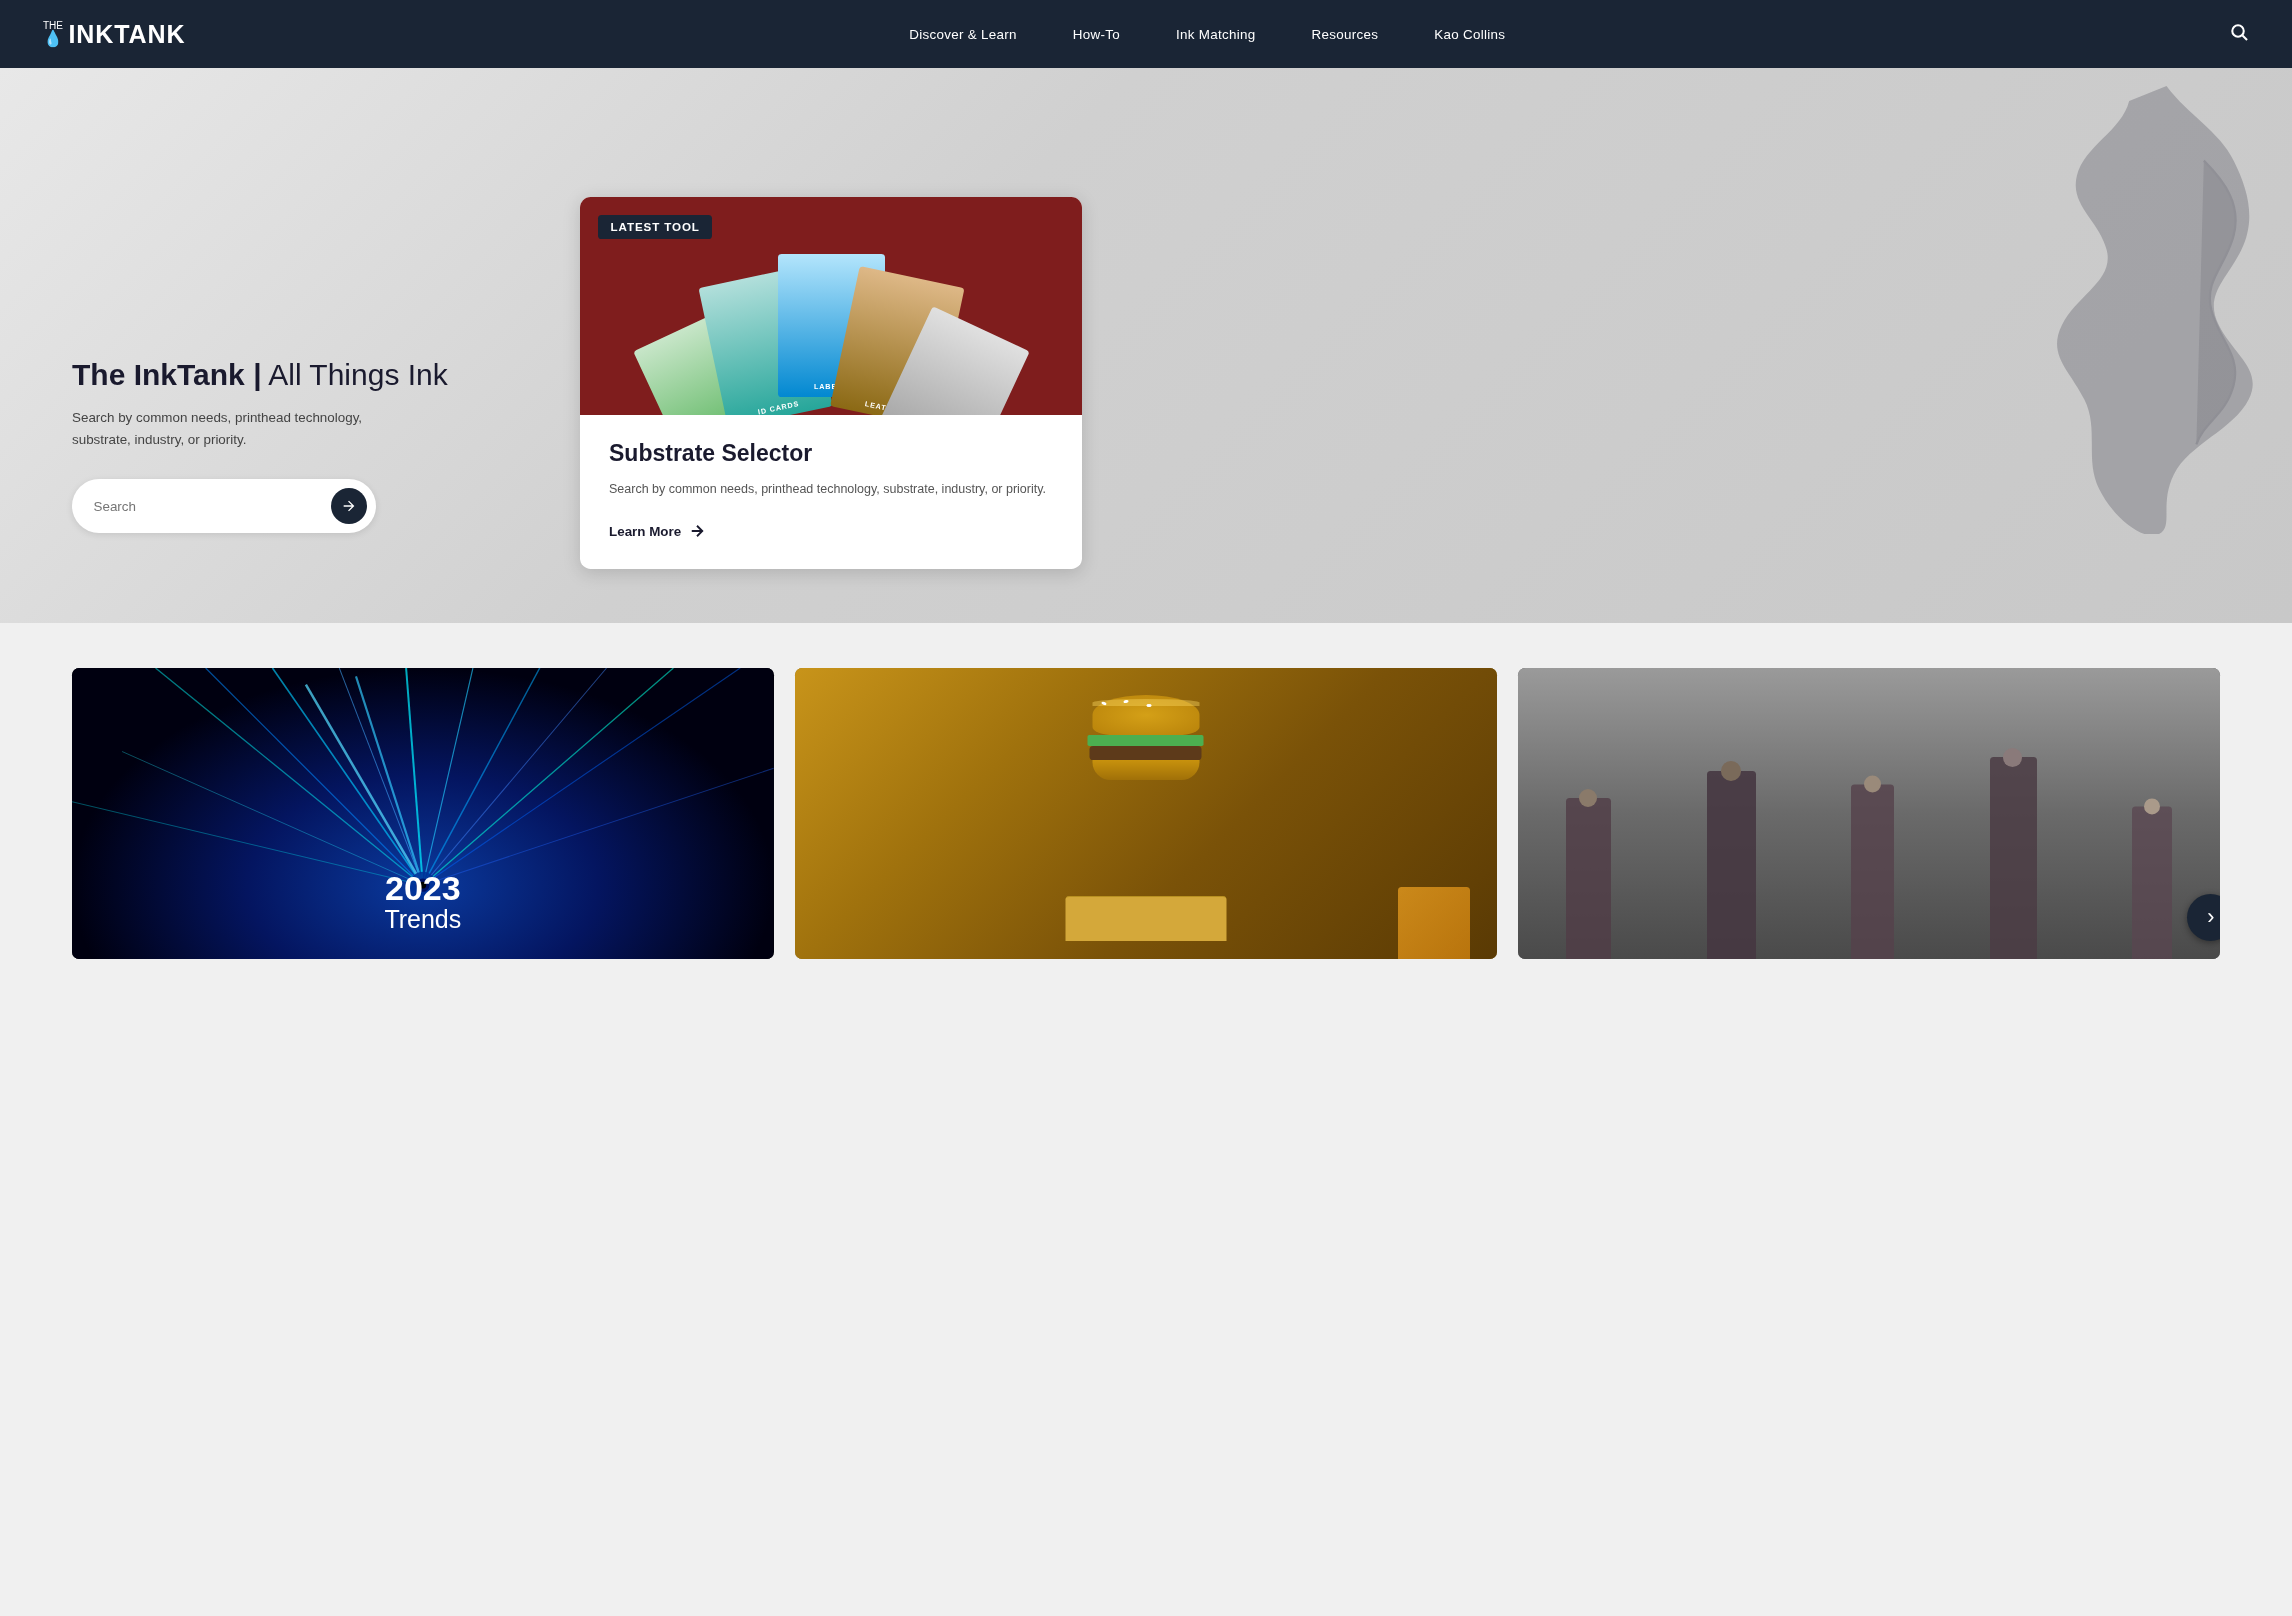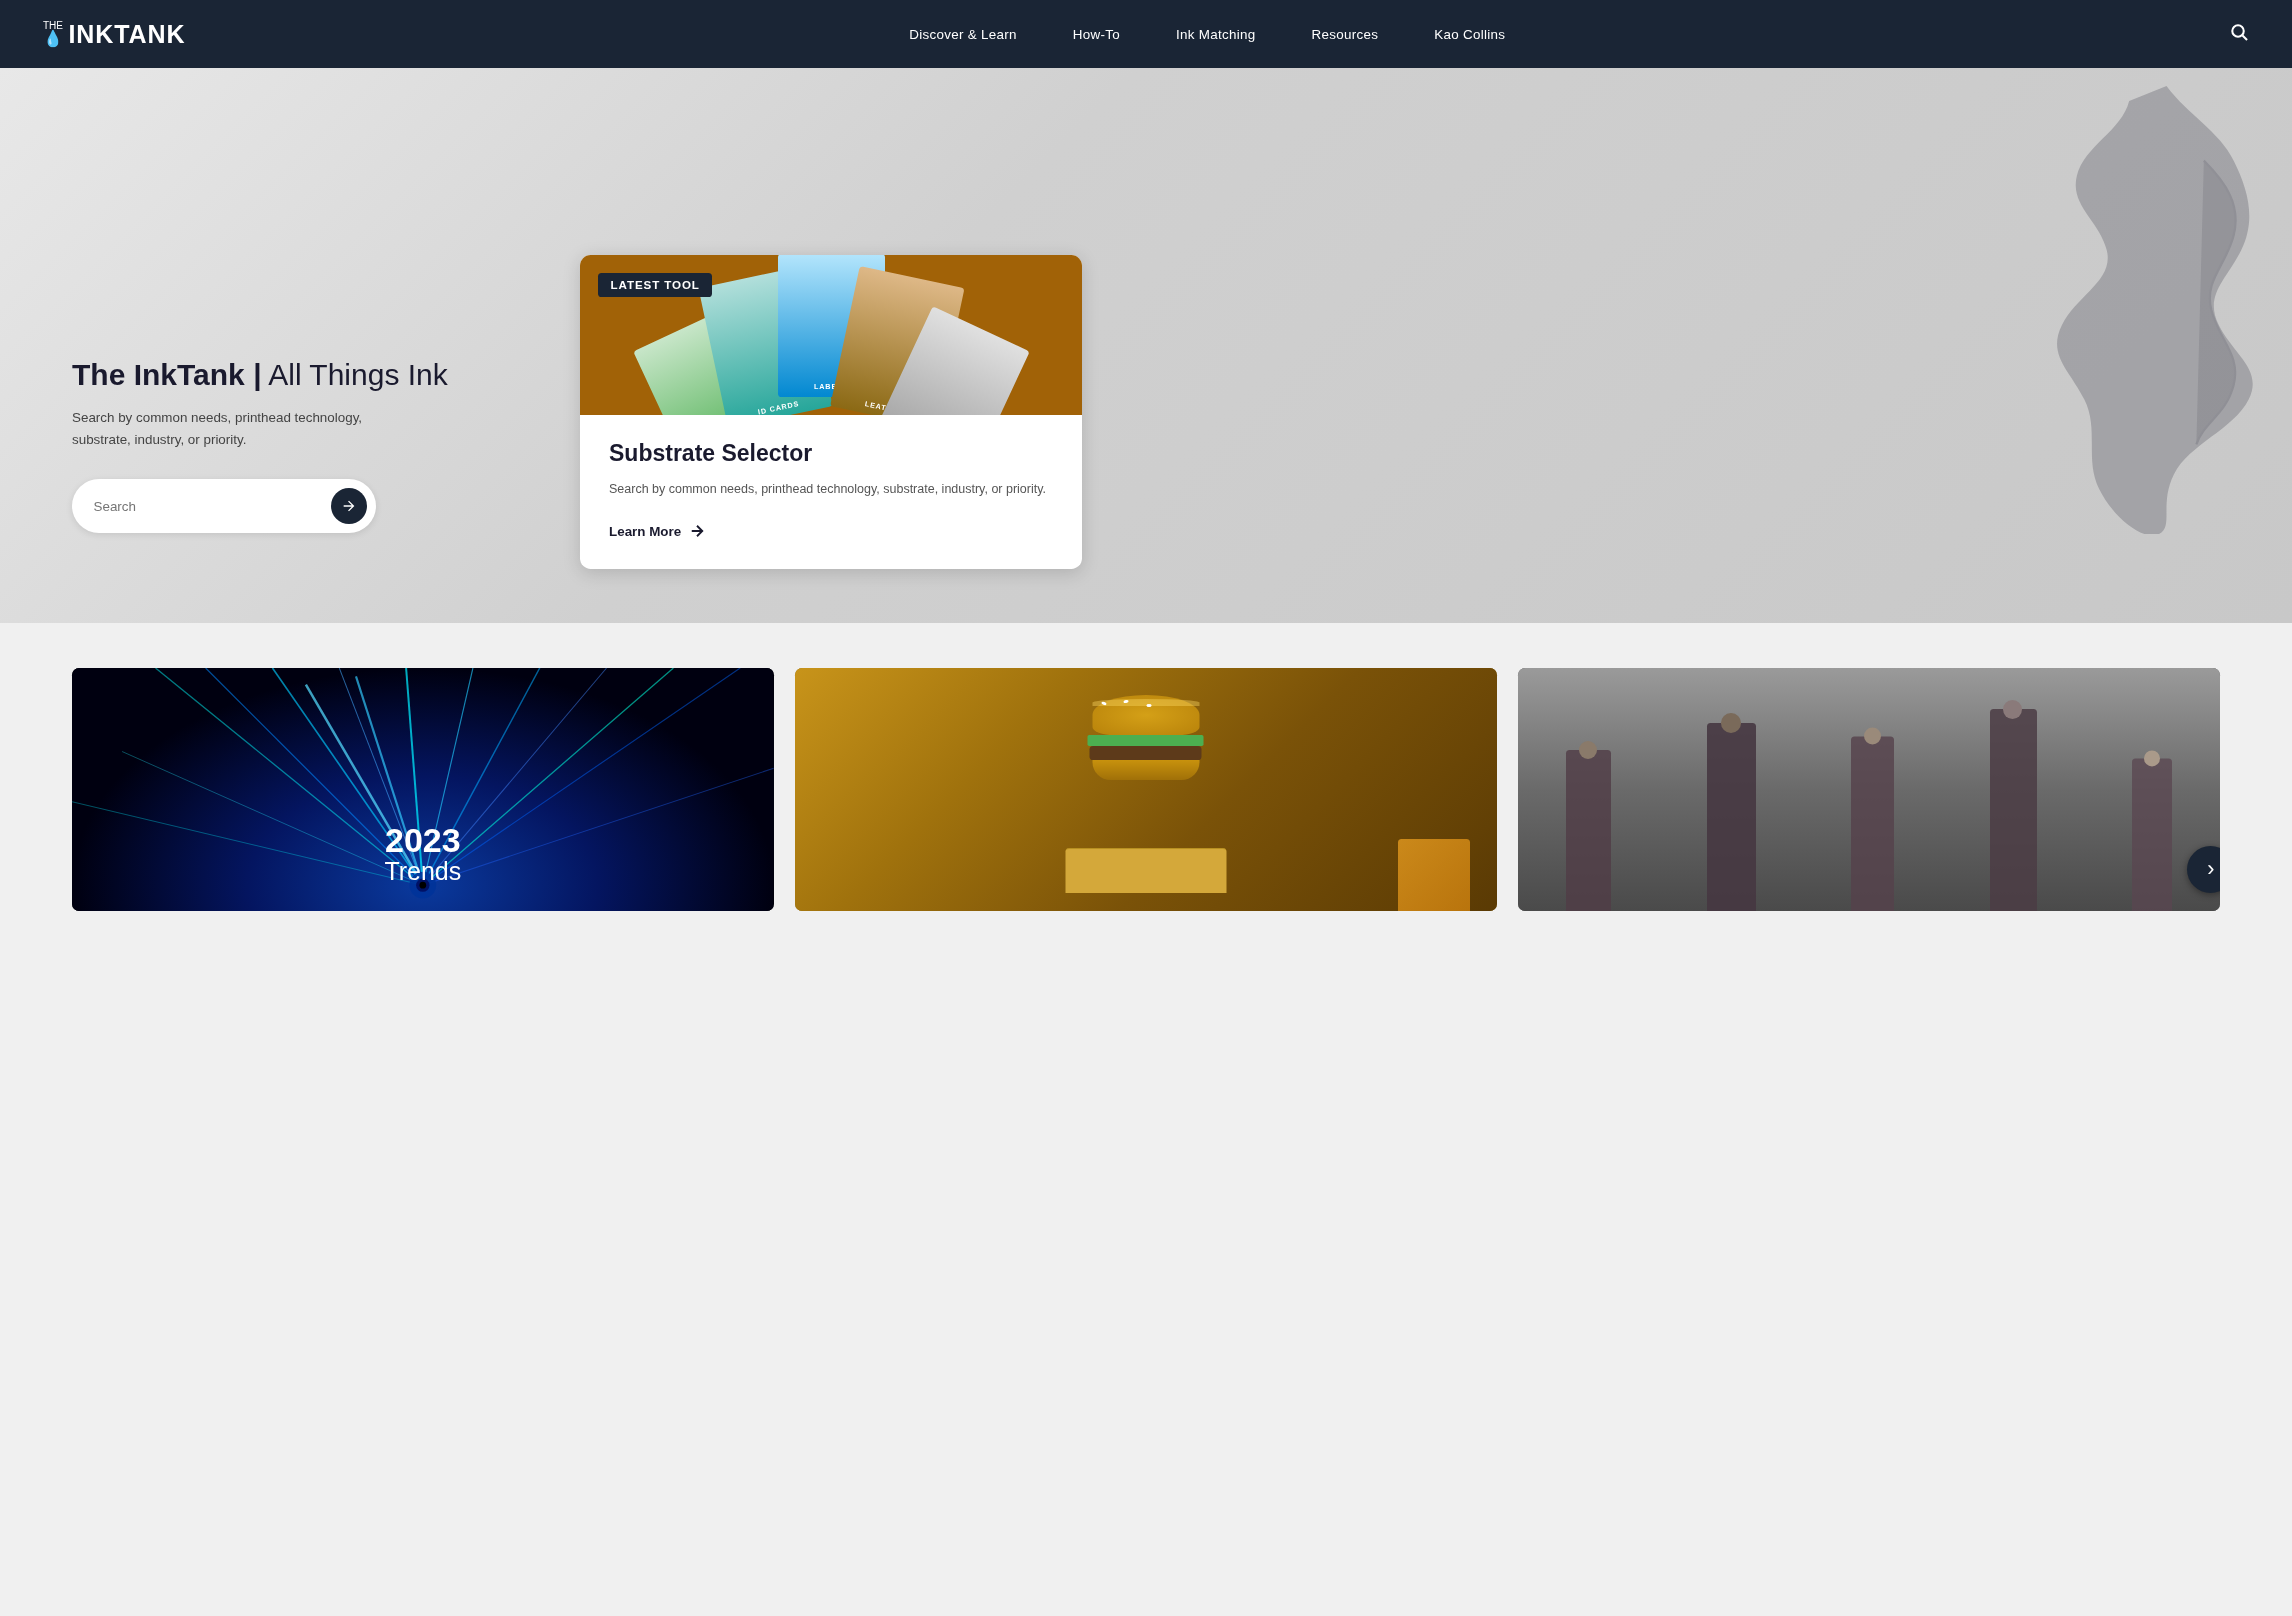--- a/index.html
+++ b/index.html
@@ -193,22 +193,22 @@
     .latest-tool-card {
       background: white;
       border-radius: 10.7px;
       overflow: hidden;
       box-shadow: 0 3.6px 18px rgba(0,0,0,0.15);
       max-width: 502px;
     }
 
     .card-image-wrapper {
       position: relative;
-      height: 160px;
-      background: #a16207;
+      height: 218px;
+      background: #7f1d1d;
     }
 
     .latest-tool-badge {
       position: absolute;
       top: 18px;
       left: 18px;
       background: #1a2535;
       color: white;
       font-size: 11.6px;
       font-weight: 700;
@@ -284,21 +284,21 @@
     .bottom-cards {
       display: grid;
       grid-template-columns: repeat(3, 1fr);
       gap: 21.5px;
     }
 
     .bottom-card {
       border-radius: 7.2px;
       overflow: hidden;
       position: relative;
-      height: 243px;
+      height: 291px;
       cursor: pointer;
     }
 
     
     .card-trends {
       background: radial-gradient(ellipse at center, #0a2a6e 0%, #060d1a 60%, #000 100%);
       position: relative;
     }
 
     .card-overlay-text {

